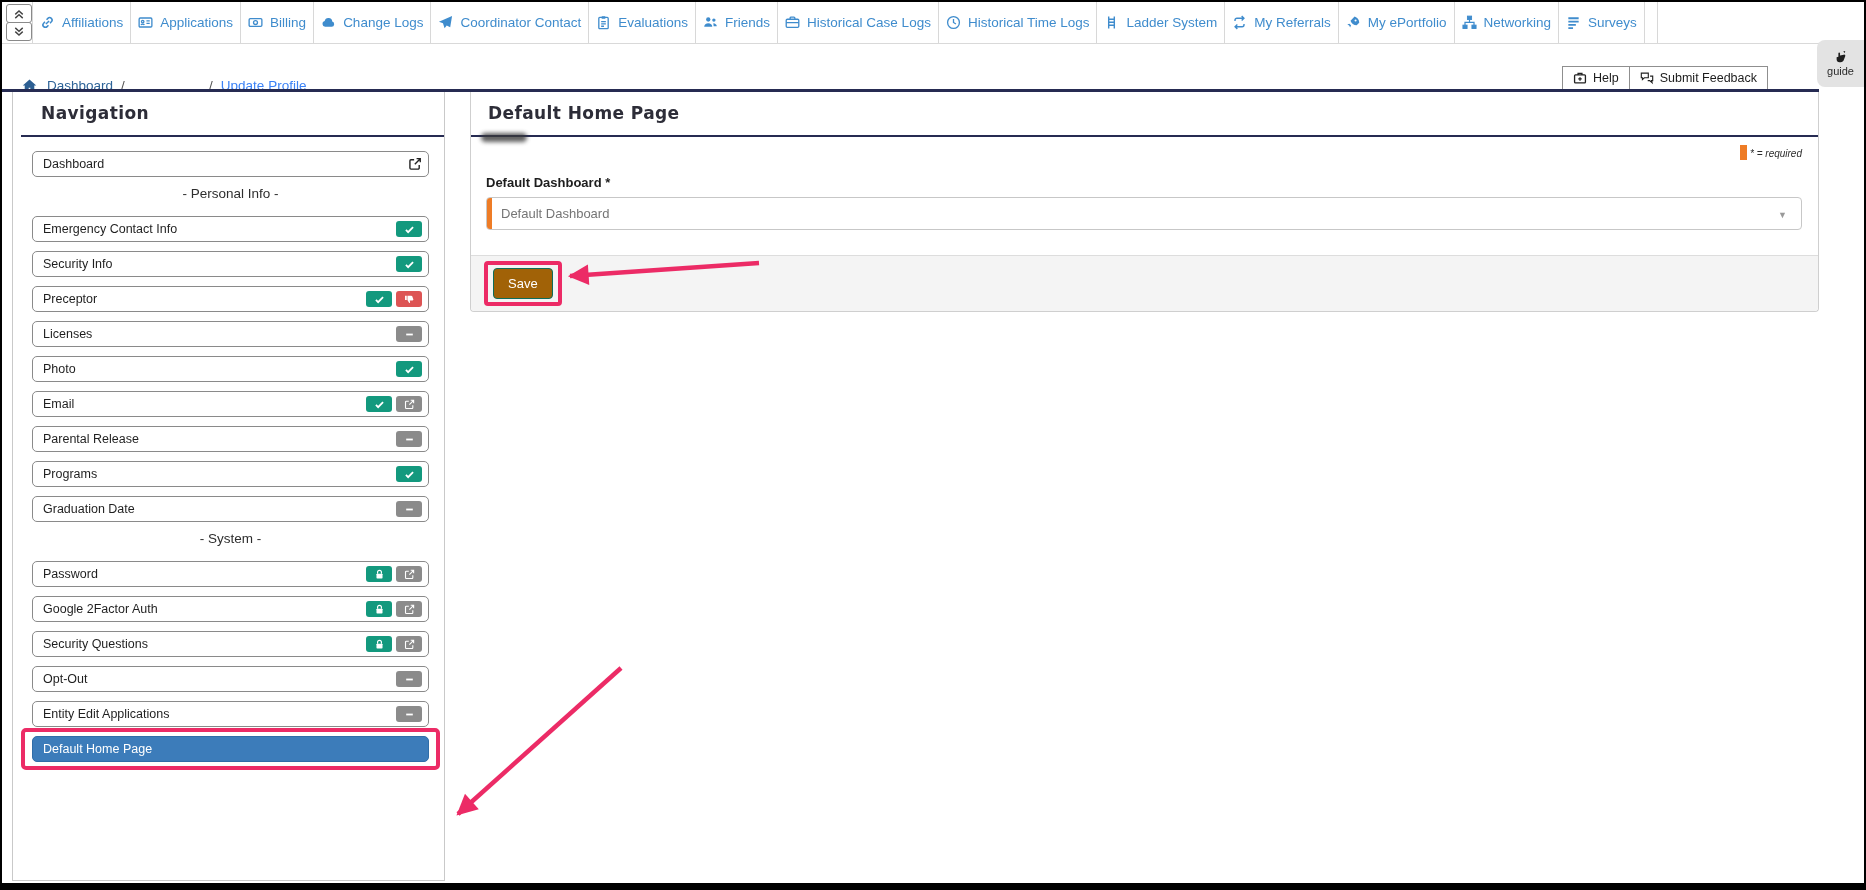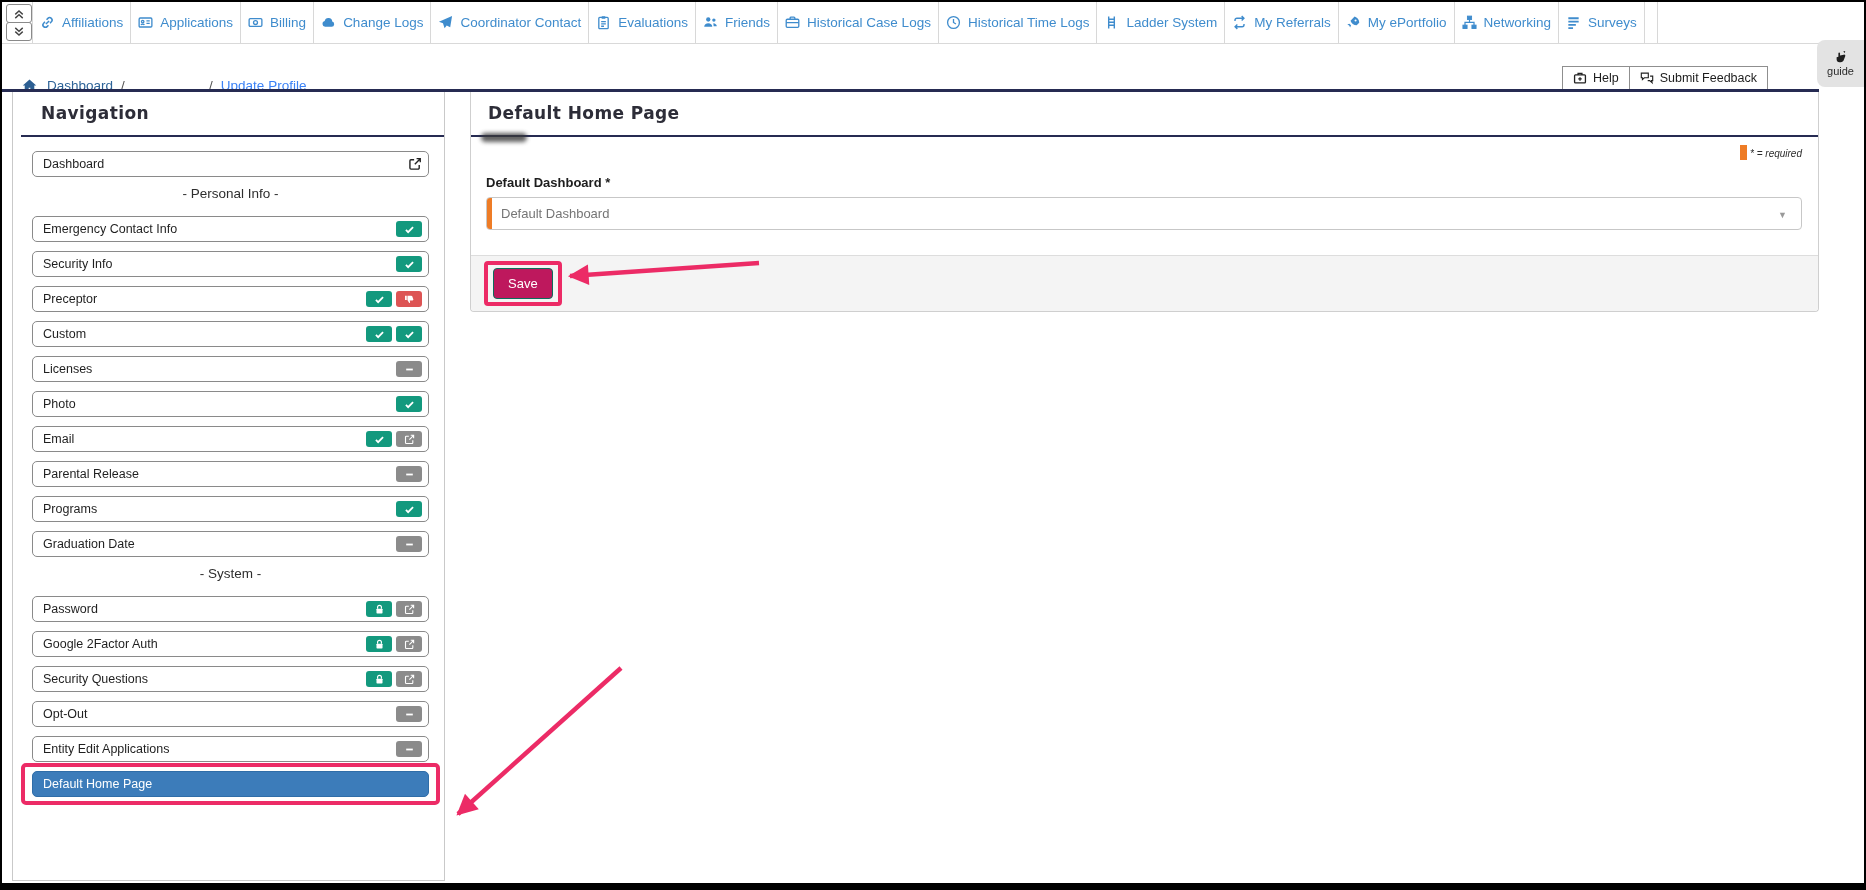--- a/index.html
+++ b/index.html
@@ -78,21 +78,21 @@
     vertical-align:-3px;margin-right:3px;}
   .field-label{margin-top:12px;font-size:13px;font-weight:bold;color:#1d1d1d;}
   .selectbox{position:relative;margin-top:7px;height:33px;border:1px solid #c7c7c7;border-radius:4px;
     background:#fff;display:flex;align-items:center;padding-left:14px;cursor:pointer;}
   .selectbox::before{content:"";position:absolute;left:0;top:0;bottom:0;width:5px;
     background:#ee7c26;border-radius:3px 0 0 3px;}
   .select-value{font-size:13px;color:#757575;}
   .select-caret{position:absolute;right:14px;top:12px;color:#999;font-size:9px;}
   .mp-footer{border-top:1px solid #ddd;background:#f4f4f4;padding:12px 15px;border-radius:0 0 4px 4px;}
   .save-wrap{position:relative;display:inline-block;margin-left:7px;}
-  .save-btn{background:#be185d;border:1px solid #0d6d5b;color:#fff;font-size:13px;
+  .save-btn{background:#a16207;border:1px solid #0d6d5b;color:#fff;font-size:13px;
     padding:7px 14px;border-radius:4px;cursor:pointer;font-family:"Liberation Sans",sans-serif;}
   
   .ann-box{position:absolute;border:4px solid #ec2b66;border-radius:4px;pointer-events:none;}
   .ann-save{inset:-7px -9px;}
   .ann-side{inset:-9px -12px;border-radius:5px;}
   .arrows{position:absolute;inset:0;width:100%;height:100%;pointer-events:none;}
 </style>
 </head>
 <body>
 
@@ -336,35 +336,20 @@
               </svg>
             </span>
             <span class="badge red">
               <svg viewBox="0 0 16 16" fill="currentColor">
                 <path d="M1.5 2.5H4v6.3H1.5zM5 8.8l2.6 4.4c.9 0 1.4-.7 1.2-1.5l-.5-2.2h4.1c.9 0 1.5-.9 1.1-1.7L12 3.4c-.2-.6-.8-1-1.5-1H5z"></path>
               </svg>
             </span>
           </span>
         </div>
         <div class="sb-item">
-          <span>Custom</span>
-          <span class="sb-badges">
-            <span class="badge green">
-              <svg viewBox="0 0 16 16" fill="none" stroke="currentColor" stroke-width="2.6">
-                <path d="M2.8 8.6l3.2 3.2L13.2 4.5"></path>
-              </svg>
-            </span>
-            <span class="badge green">
-              <svg viewBox="0 0 16 16" fill="none" stroke="currentColor" stroke-width="2.6">
-                <path d="M2.8 8.6l3.2 3.2L13.2 4.5"></path>
-              </svg>
-            </span>
-          </span>
-        </div>
-        <div class="sb-item">
           <span>Licenses</span>
           <span class="sb-badges">
             <span class="badge gray">
               <svg viewBox="0 0 16 16" fill="none" stroke="currentColor" stroke-width="2.6">
                 <path d="M3.2 8h9.6"></path>
               </svg>
             </span>
           </span>
         </div>
         <div class="sb-item">

